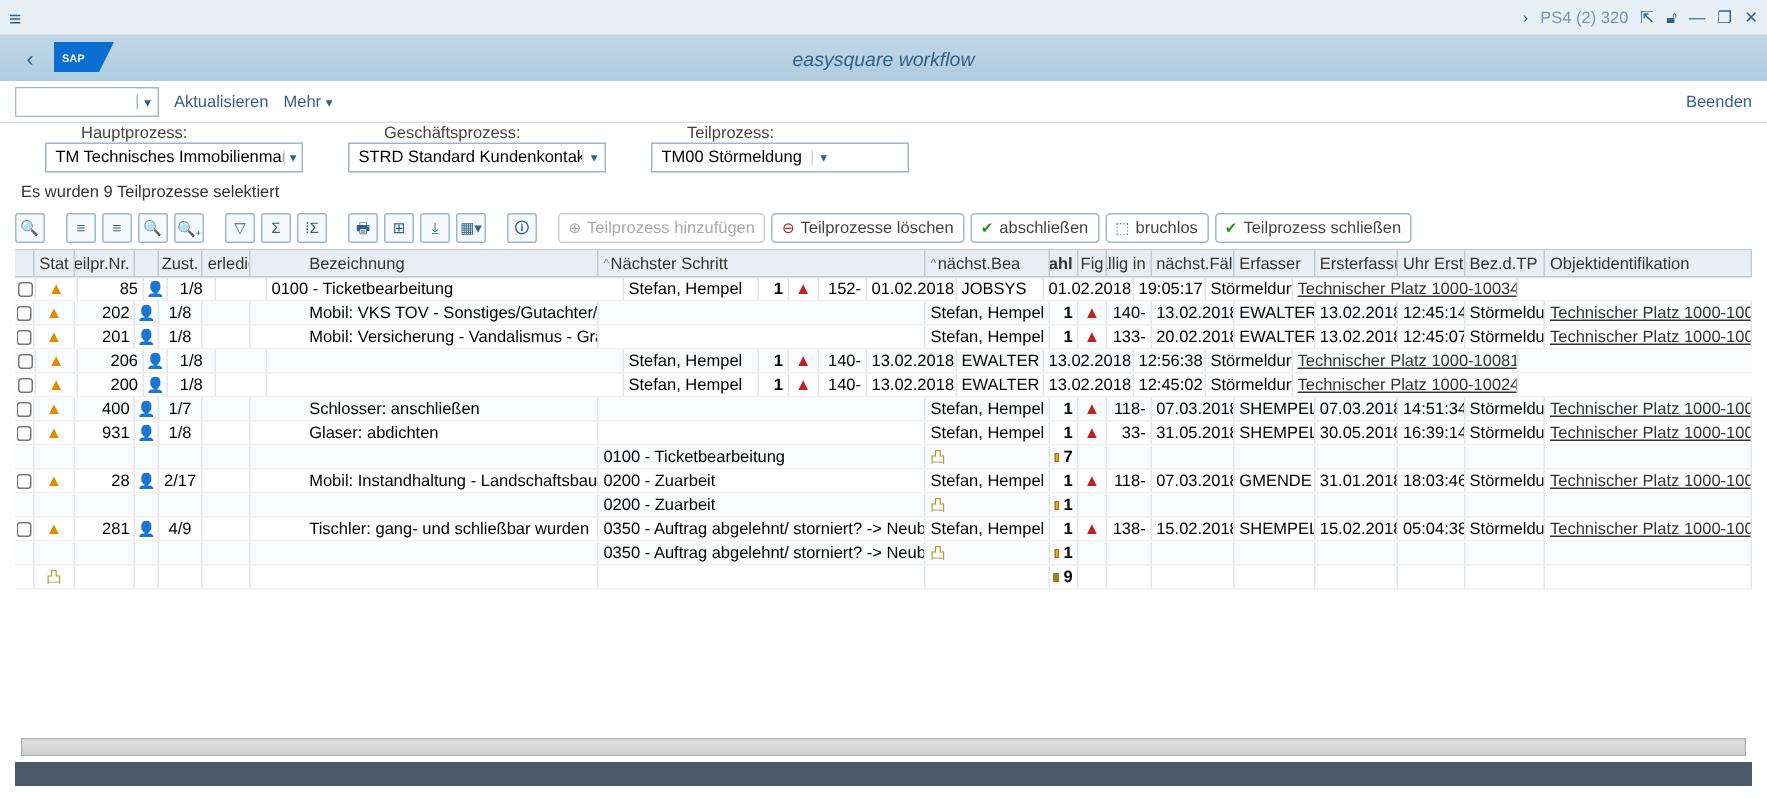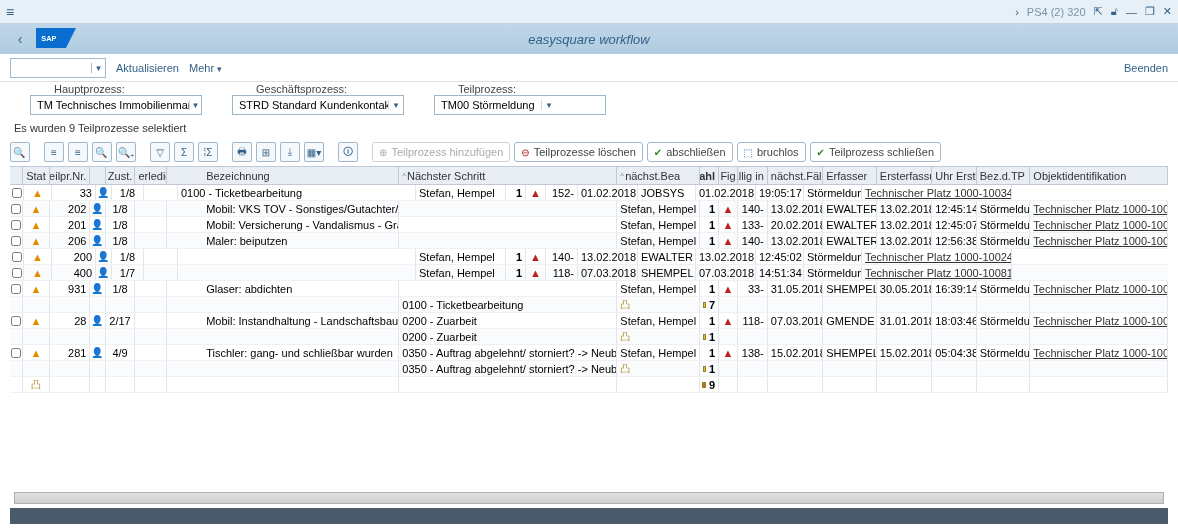--- a/index.html
+++ b/index.html
@@ -205,21 +205,21 @@
     <div class="gcell c-obj">Objektidentifikation</div>
   </div>
   <div id="grid-body">
       <div class="grow">
         <div class="gcell c-chk">
           <input type="checkbox" style="width: 10px; height: 10px;">
         </div>
         <div class="gcell c-stat">
           <span class="tri-warn">▲</span>
         </div>
-        <div class="gcell c-tnr">33</div>
+        <div class="gcell c-tnr">85</div>
         <div class="gcell c-usr">
           <span class="person-icon">👤</span>
         </div>
         <div class="gcell c-zust">1/8</div>
         <div class="gcell c-erl"></div>
         <div class="gcell c-ns">0100 - Ticketbearbeitung</div>
         <div class="gcell c-nb">Stefan, Hempel</div>
         <div class="gcell c-anz">1</div>
         <div class="gcell c-fig">
           <span class="tri-red">▲</span>
@@ -300,21 +300,20 @@
         </div>
         <div class="gcell c-stat">
           <span class="tri-warn">▲</span>
         </div>
         <div class="gcell c-tnr">206</div>
         <div class="gcell c-usr">
           <span class="person-icon">👤</span>
         </div>
         <div class="gcell c-zust">1/8</div>
         <div class="gcell c-erl"></div>
-        <div class="gcell c-bez">Maler: beiputzen</div>
         <div class="gcell c-ns"></div>
         <div class="gcell c-nb">Stefan, Hempel</div>
         <div class="gcell c-anz">1</div>
         <div class="gcell c-fig">
           <span class="tri-red">▲</span>
         </div>
         <div class="gcell c-fin">140-</div>
         <div class="gcell c-nf">13.02.2018</div>
         <div class="gcell c-erf">EWALTER</div>
         <div class="gcell c-eerf">13.02.2018</div>
@@ -359,20 +358,21 @@
         </div>
         <div class="gcell c-stat">
           <span class="tri-warn">▲</span>
         </div>
         <div class="gcell c-tnr">400</div>
         <div class="gcell c-usr">
           <span class="person-icon">👤</span>
         </div>
         <div class="gcell c-zust">1/7</div>
         <div class="gcell c-erl"></div>
+        <div class="gcell c-bez">Schlosser: anschließen</div>
         <div class="gcell c-ns"></div>
         <div class="gcell c-nb">Stefan, Hempel</div>
         <div class="gcell c-anz">1</div>
         <div class="gcell c-fig">
           <span class="tri-red">▲</span>
         </div>
         <div class="gcell c-fin">118-</div>
         <div class="gcell c-nf">07.03.2018</div>
         <div class="gcell c-erf">SHEMPEL</div>
         <div class="gcell c-eerf">07.03.2018</div>

